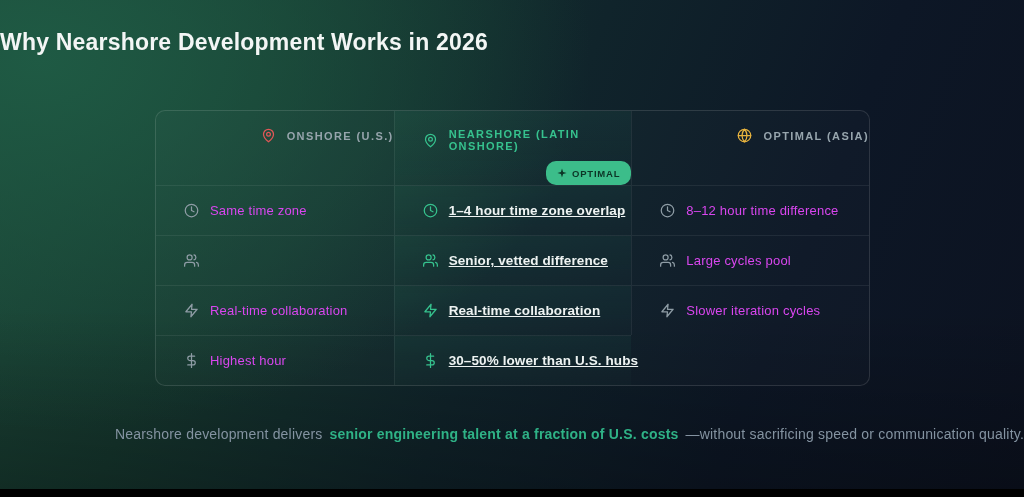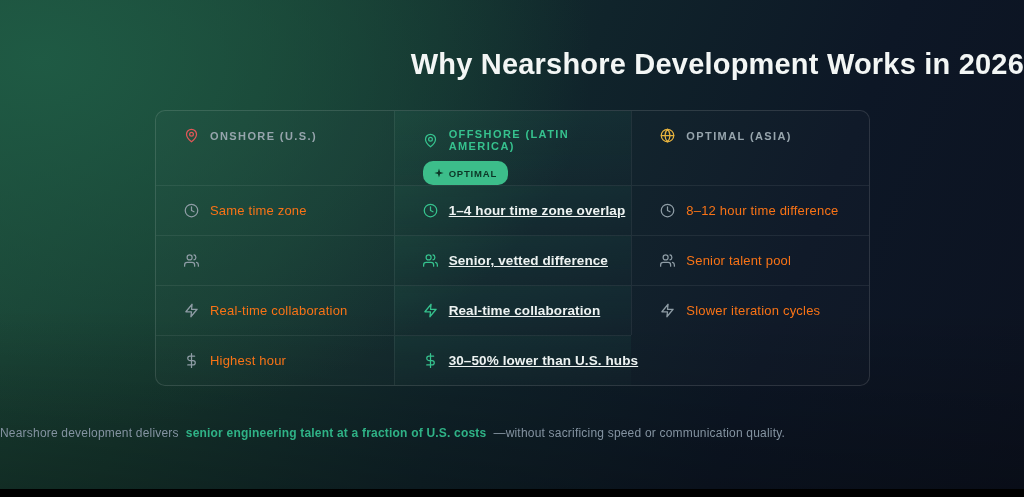--- a/index.html
+++ b/index.html
@@ -7,48 +7,48 @@
     width:1024px;height:497px;overflow:hidden;position:relative;
     font-family:"Liberation Sans","DejaVu Sans",sans-serif;
     background-color:#0c1322;
     background-image:
       linear-gradient(180deg, rgba(0,0,0,0) 62%, rgba(0,0,0,0.28) 100%),
       radial-gradient(950px 640px at 4% 12%, rgba(31,92,69,0.92) 0%, rgba(31,92,69,0.0) 58%),
       linear-gradient(112deg, #1c4637 0%, #16382f 24%, #10242b 50%, #0d1726 74%, #0c1220 100%);
   }
   .canvas{position:absolute;inset:0;}
   .page-title{
-    position:absolute;top:48px;left:0;width:100%;text-align:right;margin:0;
-    font-size:29px;font-weight:700;letter-spacing:0.2px;color:#f3f6f5;
+    position:absolute;top:29px;left:0;width:100%;text-align:left;margin:0;
+    font-size:23px;font-weight:700;letter-spacing:0.2px;color:#f3f6f5;
   }
   .cmp-table{
     position:absolute;left:155px;top:110px;width:713px;height:274px;
     display:grid;grid-template-columns:1fr 1fr 1fr;grid-template-rows:74px repeat(4,50px);
     border:1px solid rgba(255,255,255,0.12);border-radius:10px;overflow:hidden;
     background:rgba(255,255,255,0.015);
   }
   .cell{display:flex;align-items:center;gap:11px;padding-left:28px;box-sizing:border-box;min-width:0;}
   .cell:not(.col-0){border-left:1px solid rgba(255,255,255,0.07);}
   .cell.body{border-top:1px solid rgba(255,255,255,0.07);}
   .cell.col-1{background:linear-gradient(180deg, rgba(54,194,142,0.06), rgba(54,194,142,0.015));}
-  .cell.hdr{flex-direction:column;align-items:flex-start;justify-content:flex-start;padding-top:17px;gap:9px;}
+  .cell.hdr{flex-direction:column;align-items:flex-end;justify-content:flex-start;padding-top:17px;gap:9px;}
   .hdr-line{display:flex;align-items:center;gap:11px;}
   .hdr-label{font-size:11px;font-weight:600;letter-spacing:1.4px;}
   .icon{display:inline-flex;width:15px;height:15px;flex:0 0 auto;}
   .icon svg{width:100%;height:100%;}
-  .body-text{font-size:13px;color:#f97316;letter-spacing:0.2px;white-space:nowrap;}
+  .body-text{font-size:13px;color:#d946ef;letter-spacing:0.2px;white-space:nowrap;}
   .cell.emph .body-text{font-size:13.5px;font-weight:700;color:#eef3f2;letter-spacing:0.1px;text-decoration:underline;}
   .badge{
     display:inline-flex;align-items:center;gap:5px;height:19px;padding:4px 11px;border-radius:10px;
     font-size:9.5px;font-weight:700;letter-spacing:0.8px;
   }
   .badge .icon{width:10px;height:10px;}
   .footer{
-    position:absolute;top:426px;left:0;width:100%;text-align:left;margin:0;
-    font-size:12px;color:#8493a1;letter-spacing:0.2px;
+    position:absolute;top:426px;left:0;width:100%;text-align:right;margin:0;
+    font-size:14px;color:#8493a1;letter-spacing:0.2px;
   }
   .footer .hl{font-weight:700;margin:0 7px;}
   .bottom-bar{position:absolute;left:0;bottom:0;width:100%;height:8px;background:#000;}
 </style>
 </head>
 <body>
 
 <div class="canvas">
   <h1 class="page-title">Why Nearshore Development Works in 2026</h1>
   <div class="cmp-table" id="cmp-table">
@@ -64,21 +64,21 @@
         </div>
       </div>
       <div class="cell hdr col-1 emph">
         <div class="hdr-line">
           <span class="icon" style="color: rgb(54, 194, 142);">
             <svg viewBox="0 0 24 24" fill="none" stroke="currentColor" stroke-width="2" stroke-linecap="round" stroke-linejoin="round">
               <path d="M20 10c0 6-8 12-8 12s-8-6-8-12a8 8 0 0 1 16 0z"></path>
               <circle cx="12" cy="10" r="3"></circle>
             </svg>
           </span>
-          <span class="hdr-label" style="color: rgb(54, 194, 142);">OFFSHORE (LATIN AMERICA)</span>
+          <span class="hdr-label" style="color: rgb(54, 194, 142);">NEARSHORE (LATIN ONSHORE)</span>
         </div>
         <span class="badge" style="background: rgb(60, 189, 138); color: rgb(12, 53, 38);">
           <span class="icon" style="color: rgb(12, 53, 38);">
             <svg viewBox="0 0 24 24" fill="currentColor">
               <path d="M12 1l2.6 8.4L23 12l-8.4 2.6L12 23l-2.6-8.4L1 12l8.4-2.6z"></path>
             </svg>
           </span>
           <span>OPTIMAL</span>
         </span>
       </div>
@@ -144,21 +144,21 @@
       </div>
       <div class="cell body col-2">
         <span class="icon" style="color: rgb(142, 156, 165);">
           <svg viewBox="0 0 24 24" fill="none" stroke="currentColor" stroke-width="2" stroke-linecap="round" stroke-linejoin="round">
             <path d="M17 21v-2a4 4 0 0 0-4-4H5a4 4 0 0 0-4 4v2"></path>
             <circle cx="9" cy="7" r="4"></circle>
             <path d="M23 21v-2a4 4 0 0 0-3-3.87"></path>
             <path d="M16 3.13a4 4 0 0 1 0 7.75"></path>
           </svg>
         </span>
-        <span class="body-text">Senior talent pool</span>
+        <span class="body-text">Large cycles pool</span>
       </div>
       <div class="cell body col-0">
         <span class="icon" style="color: rgb(142, 156, 165);">
           <svg viewBox="0 0 24 24" fill="none" stroke="currentColor" stroke-width="2" stroke-linecap="round" stroke-linejoin="round">
             <polygon points="13 2 3 14 12 14 11 22 21 10 12 10 13 2"></polygon>
           </svg>
         </span>
         <span class="body-text">Real-time collaboration</span>
       </div>
       <div class="cell body col-1 emph">

